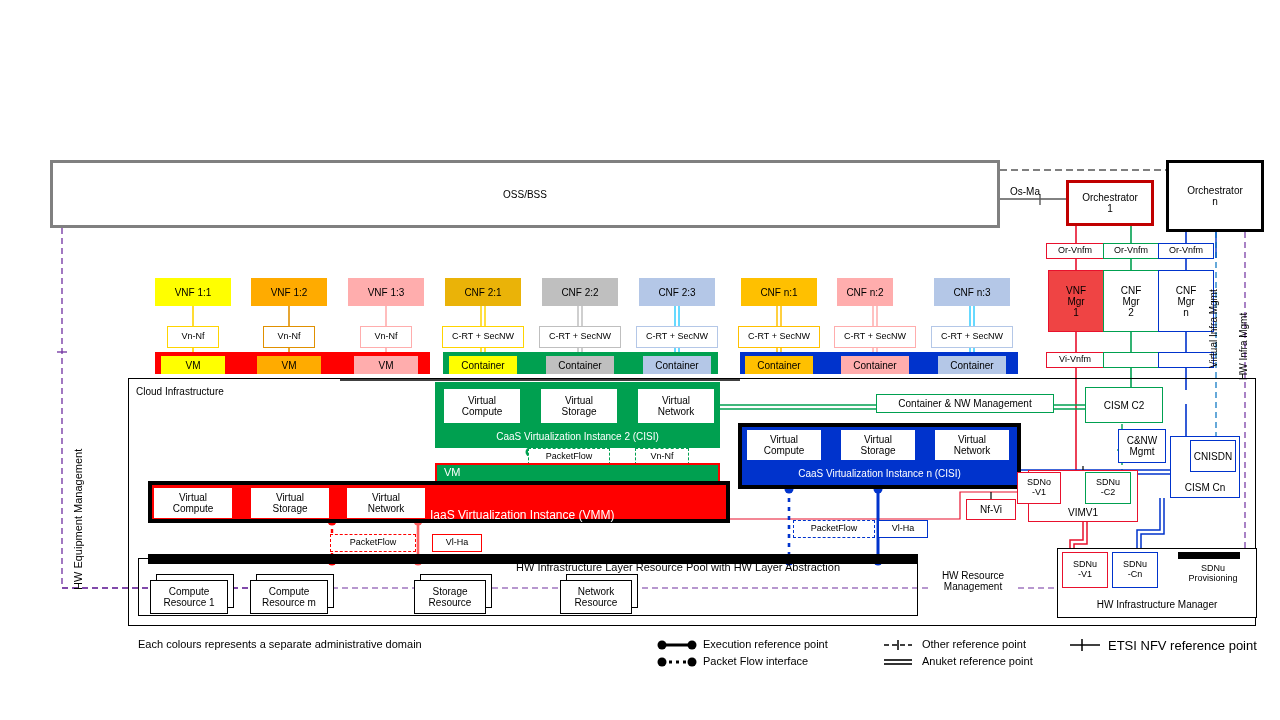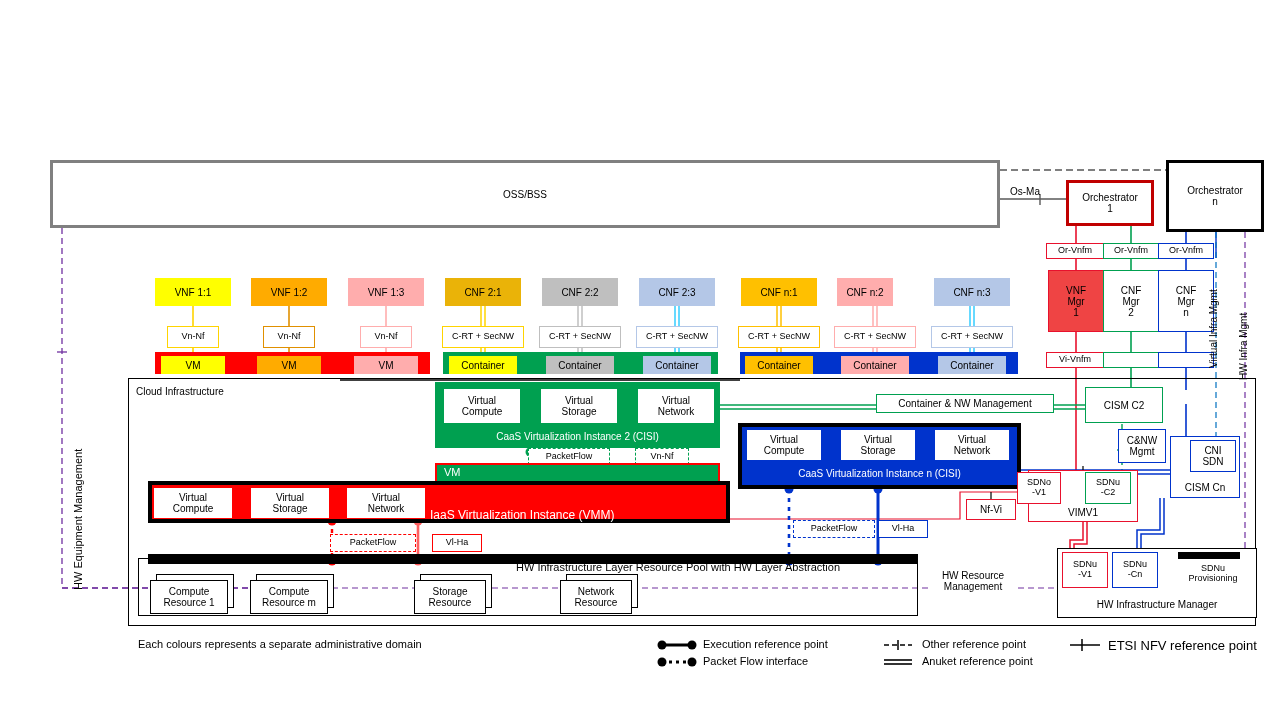--- a/index.html
+++ b/index.html
@@ -418,21 +418,21 @@
   </div>
 
 <div class="abs ctr" style="left:1118px;top:429px;width:48px;height:34px;border:1px solid #0033cc;background:#fff;flex-direction:column;">
   <span class="sm">C&amp;NW</span>
     <span class="sm">Mgmt</span>
   </div>
 
 <div class="abs ctr" style="left:1170px;top:436px;width:70px;height:62px;border:1px solid #0033cc;background:#fff;align-items:flex-end;padding-bottom:4px;">
   <span class="sm">CISM Cn</span>
   </div>
-<div class="abs ctr" style="left:1190px;top:440px;width:46px;height:32px;border:1px solid #0033cc;background:#fff;flex-direction:column;">
+<div class="abs ctr" style="left:1190px;top:440px;width:46px;height:32px;border:1px solid #0033cc;background:#fff;flex-direction:row;">
   <span class="sm">CNI</span>
     <span class="sm">SDN</span>
   </div>
 
 <div class="abs ctr" style="left:966px;top:499px;width:50px;height:21px;border:1px solid #e8112d;background:#fff;">
   <span class="sm">Nf-Vi</span>
   </div>
 
 <div class="abs" style="left:1028px;top:470px;width:110px;height:52px;border:1px solid #e8112d;background:#fff;"></div>
 <div class="abs ctr" style="left:992px;top:472px;width:44px;height:32px;border:1px solid #e8112d;background:#fff;flex-direction:column;margin-left:25px;">

